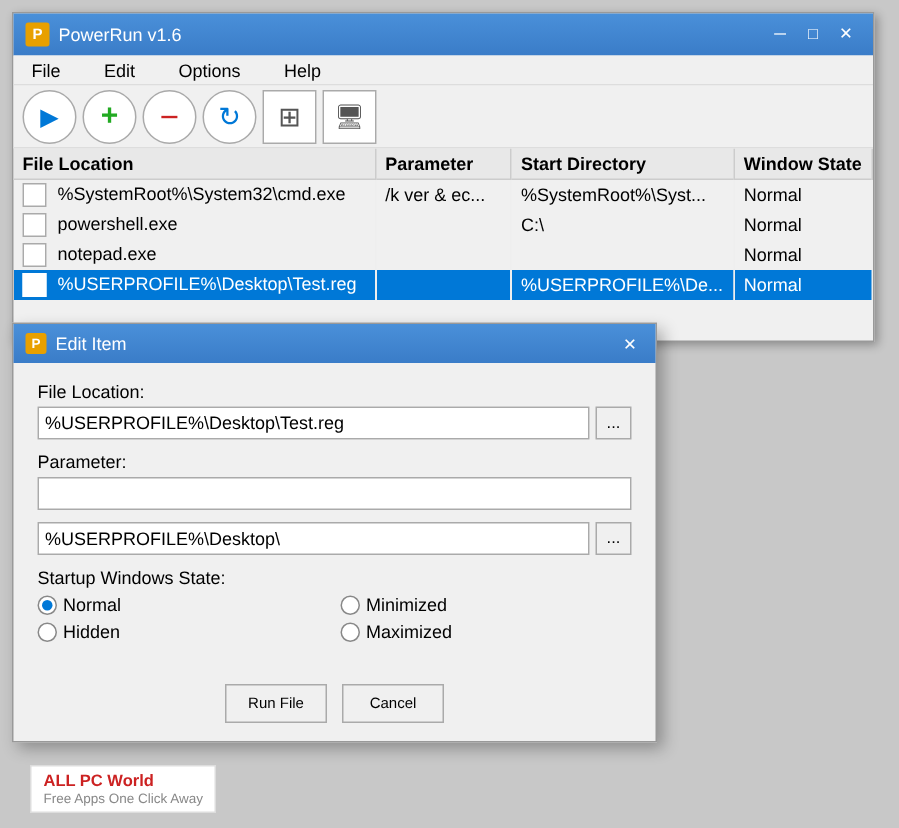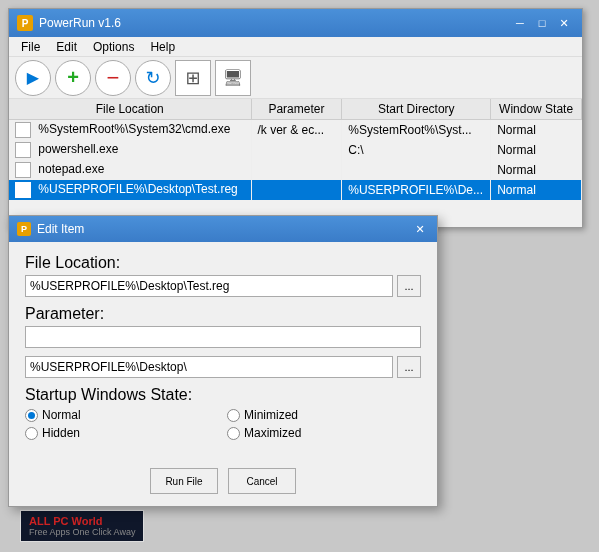--- a/index.html
+++ b/index.html
@@ -71,20 +71,21 @@
     }
 
     
     .menu-bar {
       background: #f0f0f0;
       height: 20px;
       display: flex;
       align-items: center;
       padding: 0 4px;
       border-bottom: 1px solid #ddd;
+      gap: 13px;
     }
     .menu-item {
       padding: 2px 8px;
       font-size: 12px;
       cursor: pointer;
       color: #000;
     }
 
     
     .toolbar {
@@ -134,23 +135,23 @@
     table {
       width: 100%;
       border-collapse: collapse;
       font-size: 12px;
     }
     thead tr {
       background: #e8e8e8;
       border-bottom: 1px solid #ccc;
     }
     th {
-      text-align: center;
+      text-align: left;
       padding: 3px 6px;
-      font-weight: normal;
+      font-weight: bold;
       border-right: 1px solid #ccc;
       white-space: nowrap;
       font-size: 12px;
     }
     td {
       padding: 2px 6px;
       border-right: 1px solid #eee;
       white-space: nowrap;
       overflow: hidden;
       max-width: 200px;
@@ -223,21 +224,21 @@
       justify-content: center;
     }
 
     .dialog-body {
       padding: 12px 16px;
     }
     .form-group {
       margin-bottom: 8px;
     }
     .form-label {
-      font-size: 16px;
+      font-size: 12px;
       margin-bottom: 3px;
       display: block;
       color: #000;
     }
     .input-row {
       display: flex;
       gap: 4px;
       align-items: center;
     }
     .form-input {
@@ -308,21 +309,21 @@
       cursor: pointer;
       font-size: 10px;
       font-family: 'Segoe UI', sans-serif;
     }
 
     
     .watermark {
       position: absolute;
       bottom: 10px;
       left: 20px;
-      background: #0f172a;
+      background: #ffffff;
       border: 1px solid #ddd;
       padding: 4px 8px;
       font-size: 10px;
       color: #555;
     }
     .watermark-title {
       font-weight: bold;
       color: #cc2222;
       font-size: 11px;
     }

